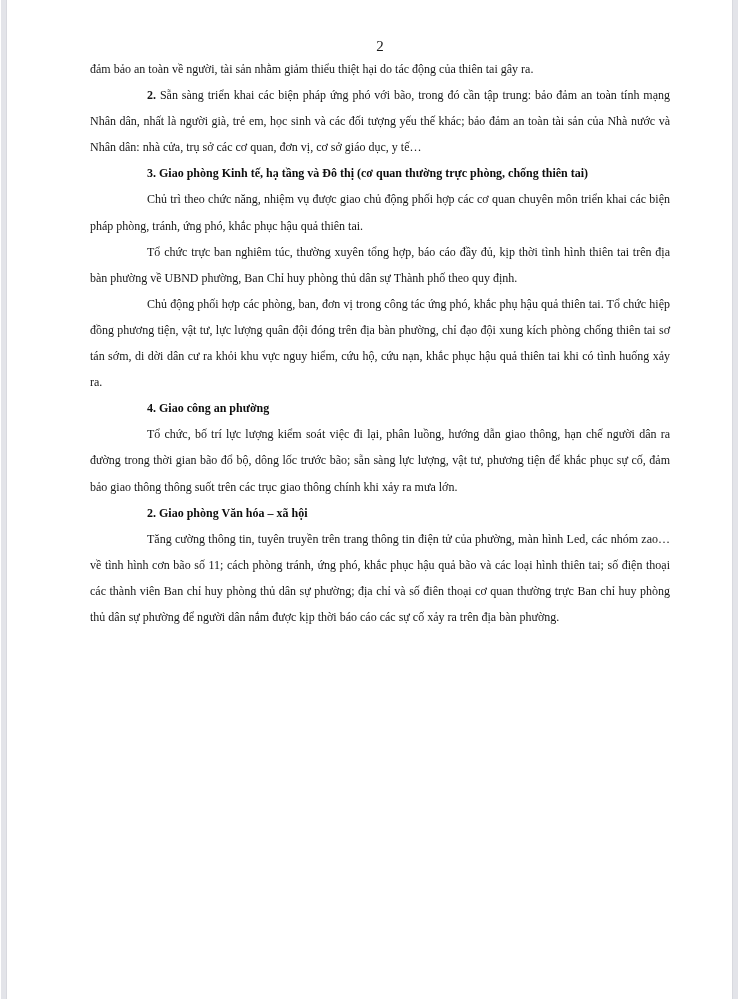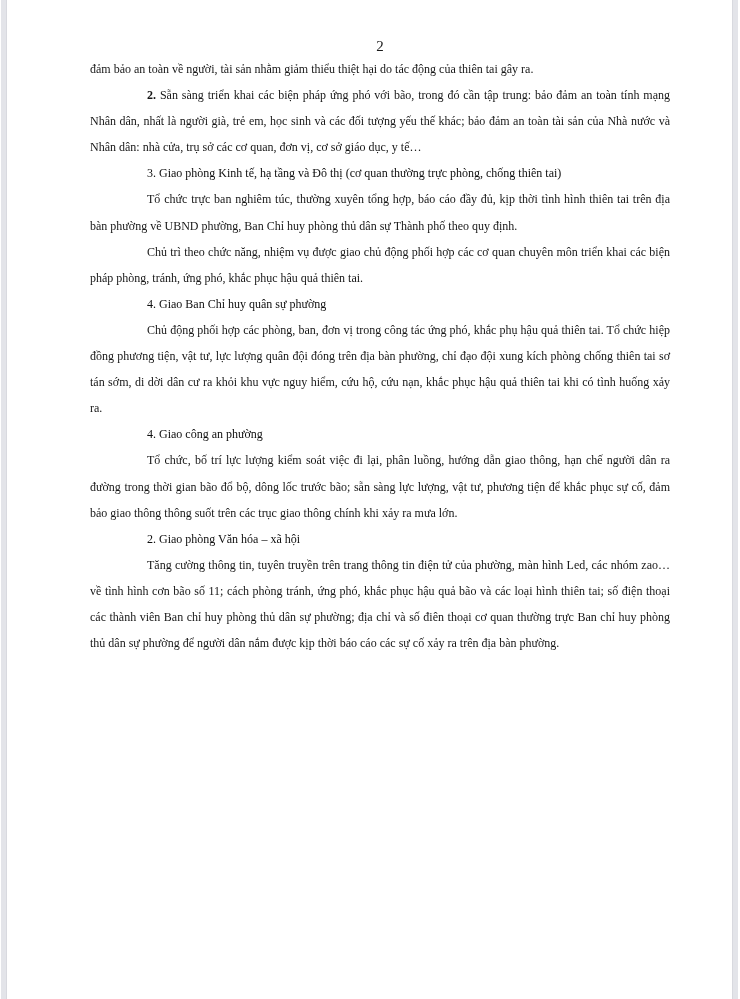--- a/index.html
+++ b/index.html
@@ -52,46 +52,45 @@
     font-size: 12px;
     line-height: 26.1px;
     text-align: justify;
     color: #161616;
   }
   .doc p {
     margin: 0;
     padding: 0;
   }
   .doc p.indent { text-indent: 57px; }
-  .doc p.heading { font-weight: normal; color: #0d0d0d; }
+  .doc p.heading { font-weight: bold; color: #0d0d0d; }
   .doc b { font-weight: bold; }
 </style>
 </head>
 <body>
 
 <div class="screen">
   <div class="gutter left"></div>
   <div class="gutter right"></div>
 
   <div class="page">
     <div class="page-number">2</div>
 
     <div class="doc">
 
       <p class="body">đảm bảo an toàn về người, tài sản nhằm giảm thiểu thiệt hại do tác động của thiên tai gây ra.</p>
 
       <p class="body indent"><b>2.</b><span> Sẵn sàng triển khai các biện pháp ứng phó với bão, trong đó cần tập trung: bảo đảm an toàn tính mạng Nhân dân, nhất là người già, trẻ em, học sinh và các đối tượng yếu thế khác; bảo đảm an toàn tài sản của Nhà nước và Nhân dân: nhà cửa, trụ sở các cơ quan, đơn vị, cơ sở giáo dục, y tế…</span></p>
 
       <p class="heading indent">3. Giao phòng Kinh tế, hạ tầng và Đô thị (cơ quan thường trực phòng,  chống thiên tai)</p>
 
+      <p class="body indent">Chủ trì theo chức năng, nhiệm vụ được giao chủ động phối hợp các cơ quan chuyên môn triển khai các biện pháp phòng, tránh, ứng phó, khắc phục hậu  quả thiên tai.</p>
+
       <p class="body indent">Tổ chức trực ban nghiêm túc, thường xuyên tổng hợp, báo cáo đầy  đủ, kịp thời tình hình thiên tai trên địa bàn phường về UBND phường, Ban Chỉ huy phòng thủ dân sự Thành phố theo quy định.</p>
 
-      <p class="body indent">Chủ trì theo chức năng, nhiệm vụ được giao chủ động phối hợp các cơ quan chuyên môn triển khai các biện pháp phòng, tránh, ứng phó, khắc phục hậu  quả thiên tai.</p>
-
-      <p class="heading indent">4. Giao Ban Chỉ huy quân sự phường</p>
 
       <p class="body indent">Chủ động phối hợp các phòng, ban, đơn vị trong công tác ứng phó, khắc phụ hậu quả thiên tai. Tổ chức hiệp đồng phương tiện, vật tư, lực lượng quân đội đóng trên địa bàn phường, chỉ đạo đội xung kích phòng chống thiên tai sơ tán sớm, di dời dân cư ra khỏi khu vực nguy hiểm, cứu hộ, cứu nạn, khắc phục hậu quả  thiên tai khi có tình huống xảy ra.</p>
 
       <p class="heading indent">4. Giao công an phường</p>
 
       <p class="body indent">Tổ chức, bố trí lực lượng kiểm soát việc đi lại, phân luồng, hướng dẫn giao thông, hạn chế người dân ra đường trong thời gian bão đổ bộ, dông lốc trước bão; sẵn sàng lực lượng, vật tư, phương tiện để khắc phục sự cố, đảm bảo giao thông  thông suốt trên các trục giao thông chính khi xảy ra mưa lớn.</p>
 
       <p class="heading indent">2. Giao phòng Văn hóa – xã hội</p>
 
       <p class="body indent">Tăng cường thông tin, tuyên truyền trên trang thông tin điện tử của phường, màn hình Led, các nhóm zao… về tình hình cơn bão số 11; cách phòng tránh, ứng phó, khắc phục hậu quả bão và các loại hình thiên tai; số điện thoại các thành viên Ban chỉ huy phòng thủ dân sự phường; địa chỉ và số điên thoại cơ quan thường trực Ban chỉ huy phòng thủ dân sự phường để người dân nắm được kịp thời báo cáo các sự cố xảy ra trên địa bàn phường.</p>

